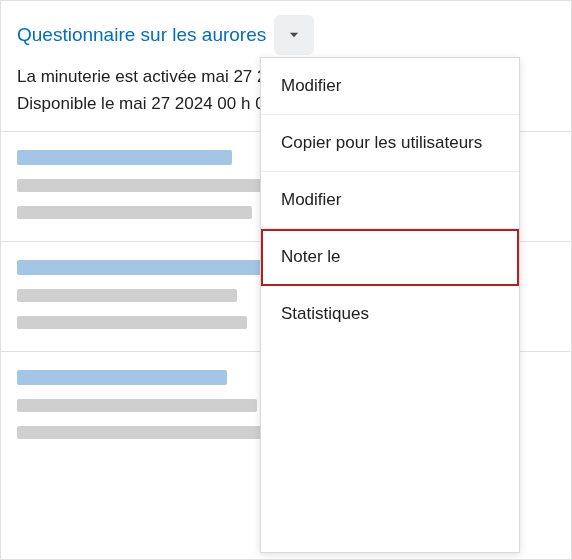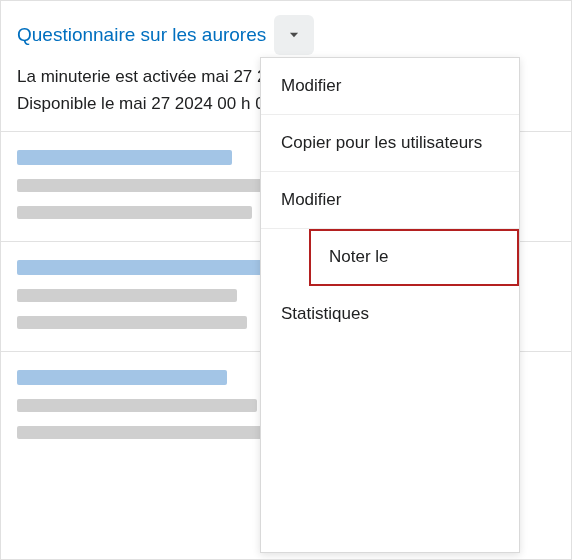--- a/index.html
+++ b/index.html
@@ -84,21 +84,20 @@
       padding: 18px 20px;
       font-size: 17px;
       color: #202122;
       border-bottom: 1px solid #ededed;
       cursor: pointer;
       white-space: nowrap;
     }
     .menu-item.hl {
       outline: 2px solid #b42020;
       outline-offset: -2px;
-      margin-left: 48px;
     }
   </style>
 </head>
 <body>
 
 <div class="content">
   <div class="header-row">
     <a href="#" class="quiz-link">Questionnaire sur les aurores</a>
     <button class="chevron-btn">
       <svg viewBox="0 0 24 24">

